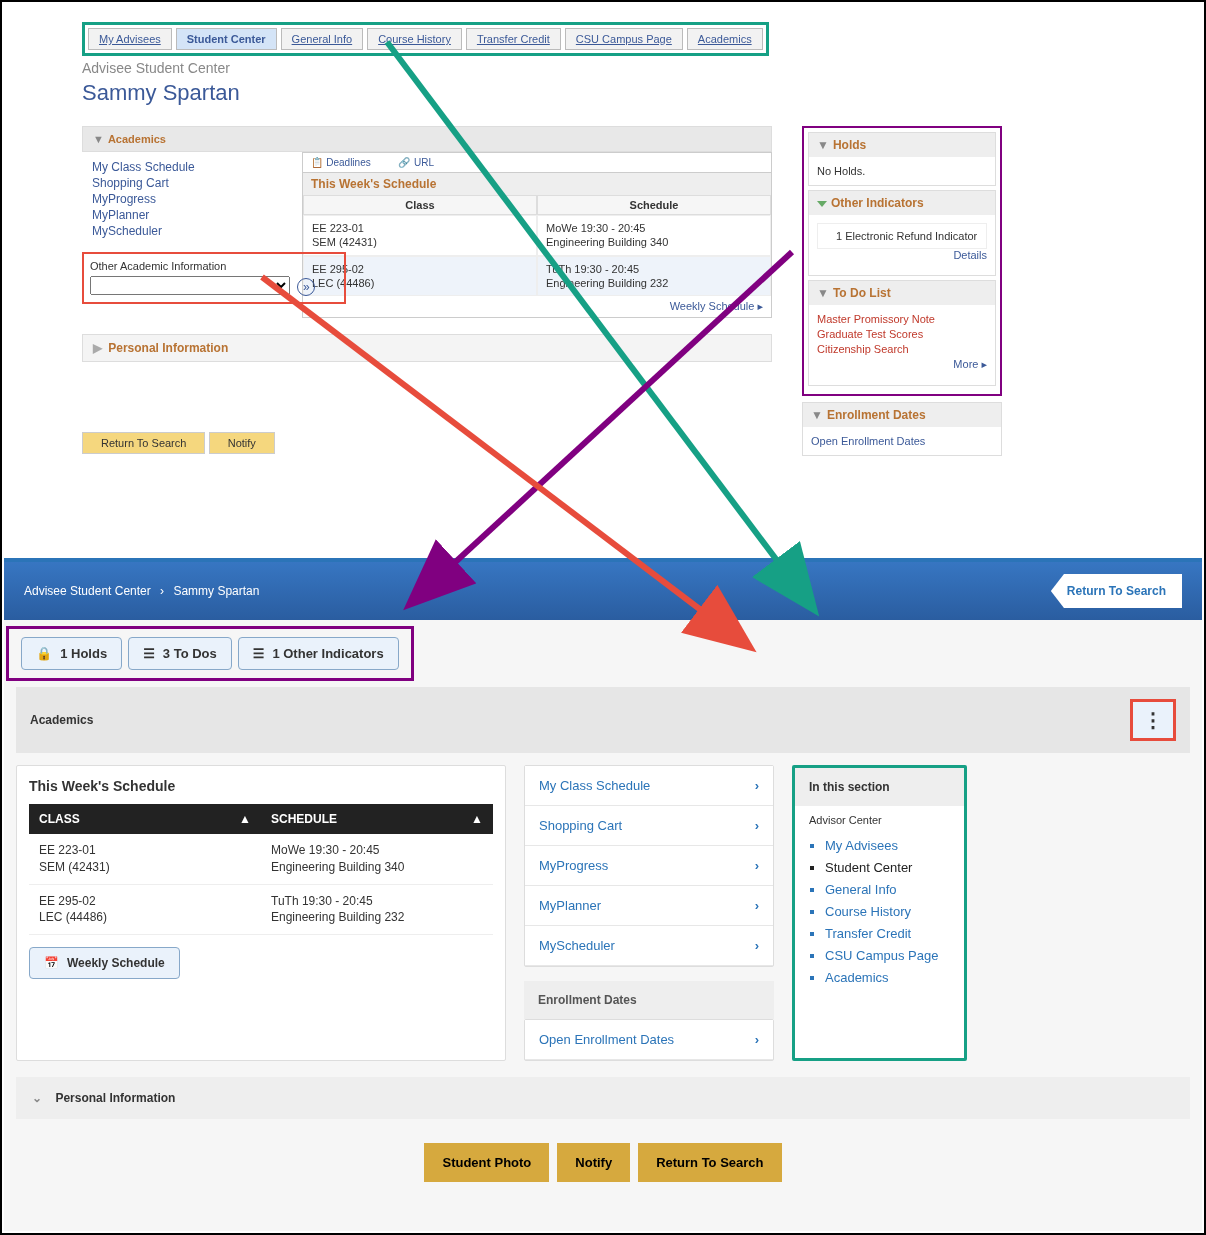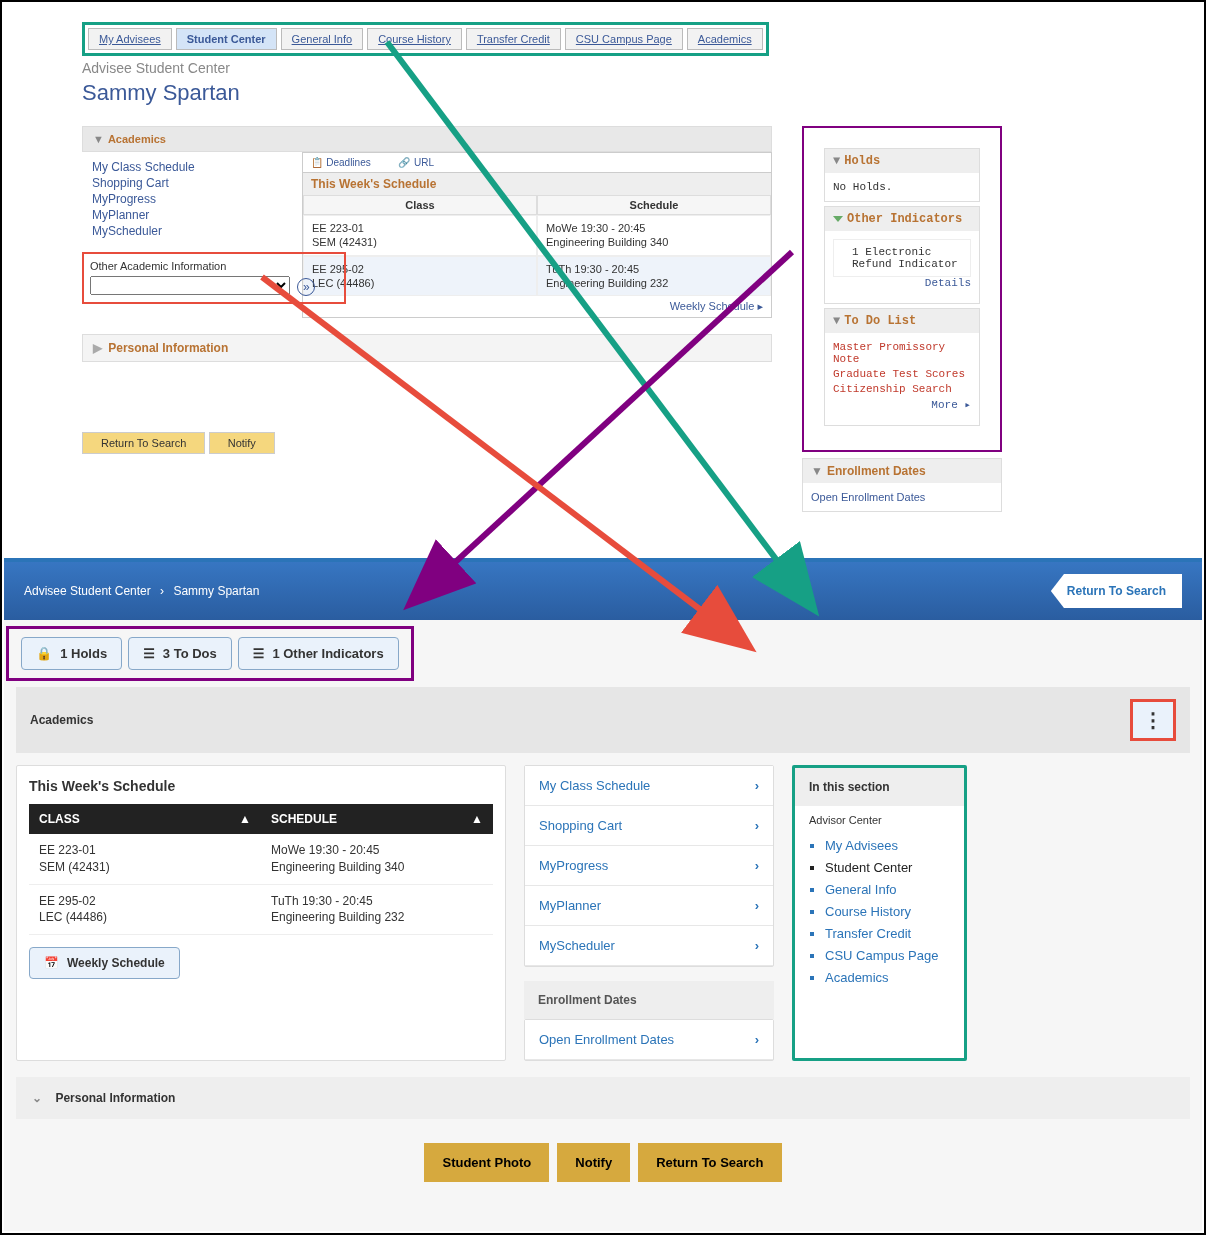--- a/index.html
+++ b/index.html
@@ -29,21 +29,21 @@
   .sched-head{display:flex;background:#f6f6f6;}
   .sched-head div{flex:1;text-align:center;font-weight:bold;padding:3px;border:1px solid #ddd;font-size:11px;}
   .sched-row{display:flex;}
   .sched-row div{flex:1;padding:5px 8px;border:1px solid #eee;font-size:11px;line-height:1.3;}
   .sched-row.alt{background:#eef3fa;}
   .wklink{text-align:right;padding:4px 8px;color:#3b5998;font-size:11px;}
   .pers-info{background:#f4f4f4;border:1px solid #ddd;padding:6px 10px;color:#b87333;font-weight:bold;margin-top:30px;}
   .pers-info .caret{color:#aaa;margin-right:6px;}
   .btn-yellow{background:#f5d77e;border:1px solid #ccc;padding:4px 18px;font-size:11px;color:#333;}
   .btn-row{margin-top:70px;}
-  .side-panel{border:2px solid #800080;padding:20px;font-family:Liberation Mono, monospace;}
+  .side-panel{border:2px solid #800080;padding:4px;}
   .side-sec{border:1px solid #ddd;margin-bottom:4px;}
   .side-head{background:#eee;padding:5px 8px;color:#b87333;font-weight:bold;font-size:12px;}
   .side-head .caret{color:#888;margin-right:4px;}
   .side-body{padding:8px;font-size:11px;}
   .tri-down{display:inline-block;width:0;height:0;border-left:5px solid transparent;border-right:5px solid transparent;border-top:6px solid #6a6;vertical-align:middle;margin-right:4px;}
   .side-link{color:#3b5998;float:right;}
   .todo-item{color:#c0392b;display:block;margin-bottom:3px;}
   .enroll{border:1px solid #ddd;margin-top:6px;}
   
   .lower{background:#f6f6f6;position:absolute;left:2px;right:2px;top:556px;bottom:2px;border-top:4px solid #2b74b8;}

